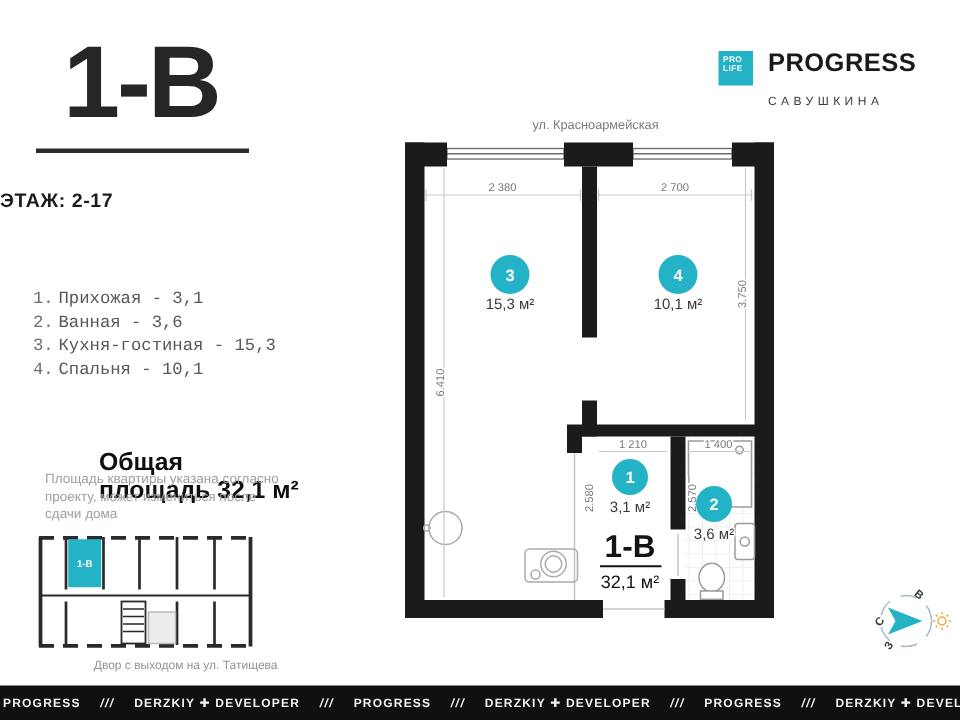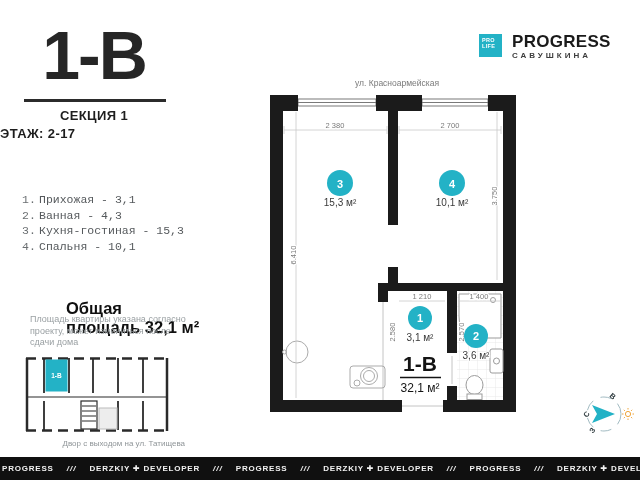--- a/index.html
+++ b/index.html
@@ -24,21 +24,21 @@
   .mini-plan { position: absolute; left: 25px; top: 356px; }
   .mini-caption { position: absolute; left: 15px; top: 439px; width: 170px; text-align: right;
     font-size: 8px; color: #8f9598; }
 
   
   .logo { position: absolute; left: 479px; top: 34px; display: flex; align-items: flex-start; }
   .logo-badge { width: 23px; height: 23px; background: #23b2c6; color: #ffffff;
     font-size: 5.5px; font-weight: 700; line-height: 6px; padding: 3px 0 0 3px; letter-spacing: .3px; }
   .logo-text { margin-left: 10px; }
   .brand-name { font-size: 17px; font-weight: 800; color: #1a1a1a; letter-spacing: .3px; line-height: 15px; }
-  .brand-sub { font-size: 8px; color: #3c3c3c; letter-spacing: 3px; margin-top: 2px; font-weight: bold; }
+  .brand-sub { font-size: 8px; color: #3c3c3c; letter-spacing: 3px; margin-top: 14px; }
 
   
   .plan-svg { position: absolute; left: 250px; top: 75px; }
   .dim-text { font-size: 7.5px; fill: #7a7a7a; paint-order: stroke; stroke: #ffffff; stroke-width: 2.5px; }
   .marker-num { font-size: 11px; font-weight: 700; fill: #ffffff; }
   .area-text { font-size: 10px; fill: #3a3a3a; paint-order: stroke; stroke: #ffffff; stroke-width: 2px; }
   .street-text { font-size: 8.5px; fill: #7a7a7a; }
   .unit-big { font-size: 21px; font-weight: 700; fill: #141414; }
   .unit-area-text { font-size: 12px; fill: #141414; }
   .compass-letter { font-size: 7.5px; font-weight: 700; fill: #2e3a3e; }
@@ -49,26 +49,25 @@
     display: flex; align-items: center; white-space: nowrap; overflow: hidden; padding-left: 2px; }
   .ticker span { color: #f2f2f2; font-size: 8px; font-weight: 700; letter-spacing: .8px; margin-right: 13px; }
   .ticker .t-sep { font-style: italic; letter-spacing: 1px; }
 </style>
 </head>
 <body>
 
 <div class="sidebar">
   <div class="unit-title">1-В</div>
   <div class="title-rule"></div>
-  <div class="section-label">СЕКЦИЯ 1</div>
   <div class="floor-label">ЭТАЖ: 2-17</div>
 
   <ul class="room-list">
     <li><span class="num">1.</span><span>Прихожая - 3,1</span></li>
-    <li><span class="num">2.</span><span>Ванная - 4,3</span></li>
+    <li><span class="num">2.</span><span>Ванная - 3,6</span></li>
     <li><span class="num">3.</span><span>Кухня-гостиная - 15,3</span></li>
     <li><span class="num">4.</span><span>Спальня - 10,1</span></li>
   </ul>
 
   <div class="total-area">Общая площадь 32,1 м²</div>
   <div class="disclaimer">Площадь квартиры указана согласно проекту, может измениться после сдачи дома</div>
 
   <svg class="mini-plan" width="144" height="78" viewBox="0 0 144 78">
     <g stroke="#2a2a2a" fill="none">
       <line x1="2" y1="2" x2="2" y2="75" stroke-width="2.5"></line>

